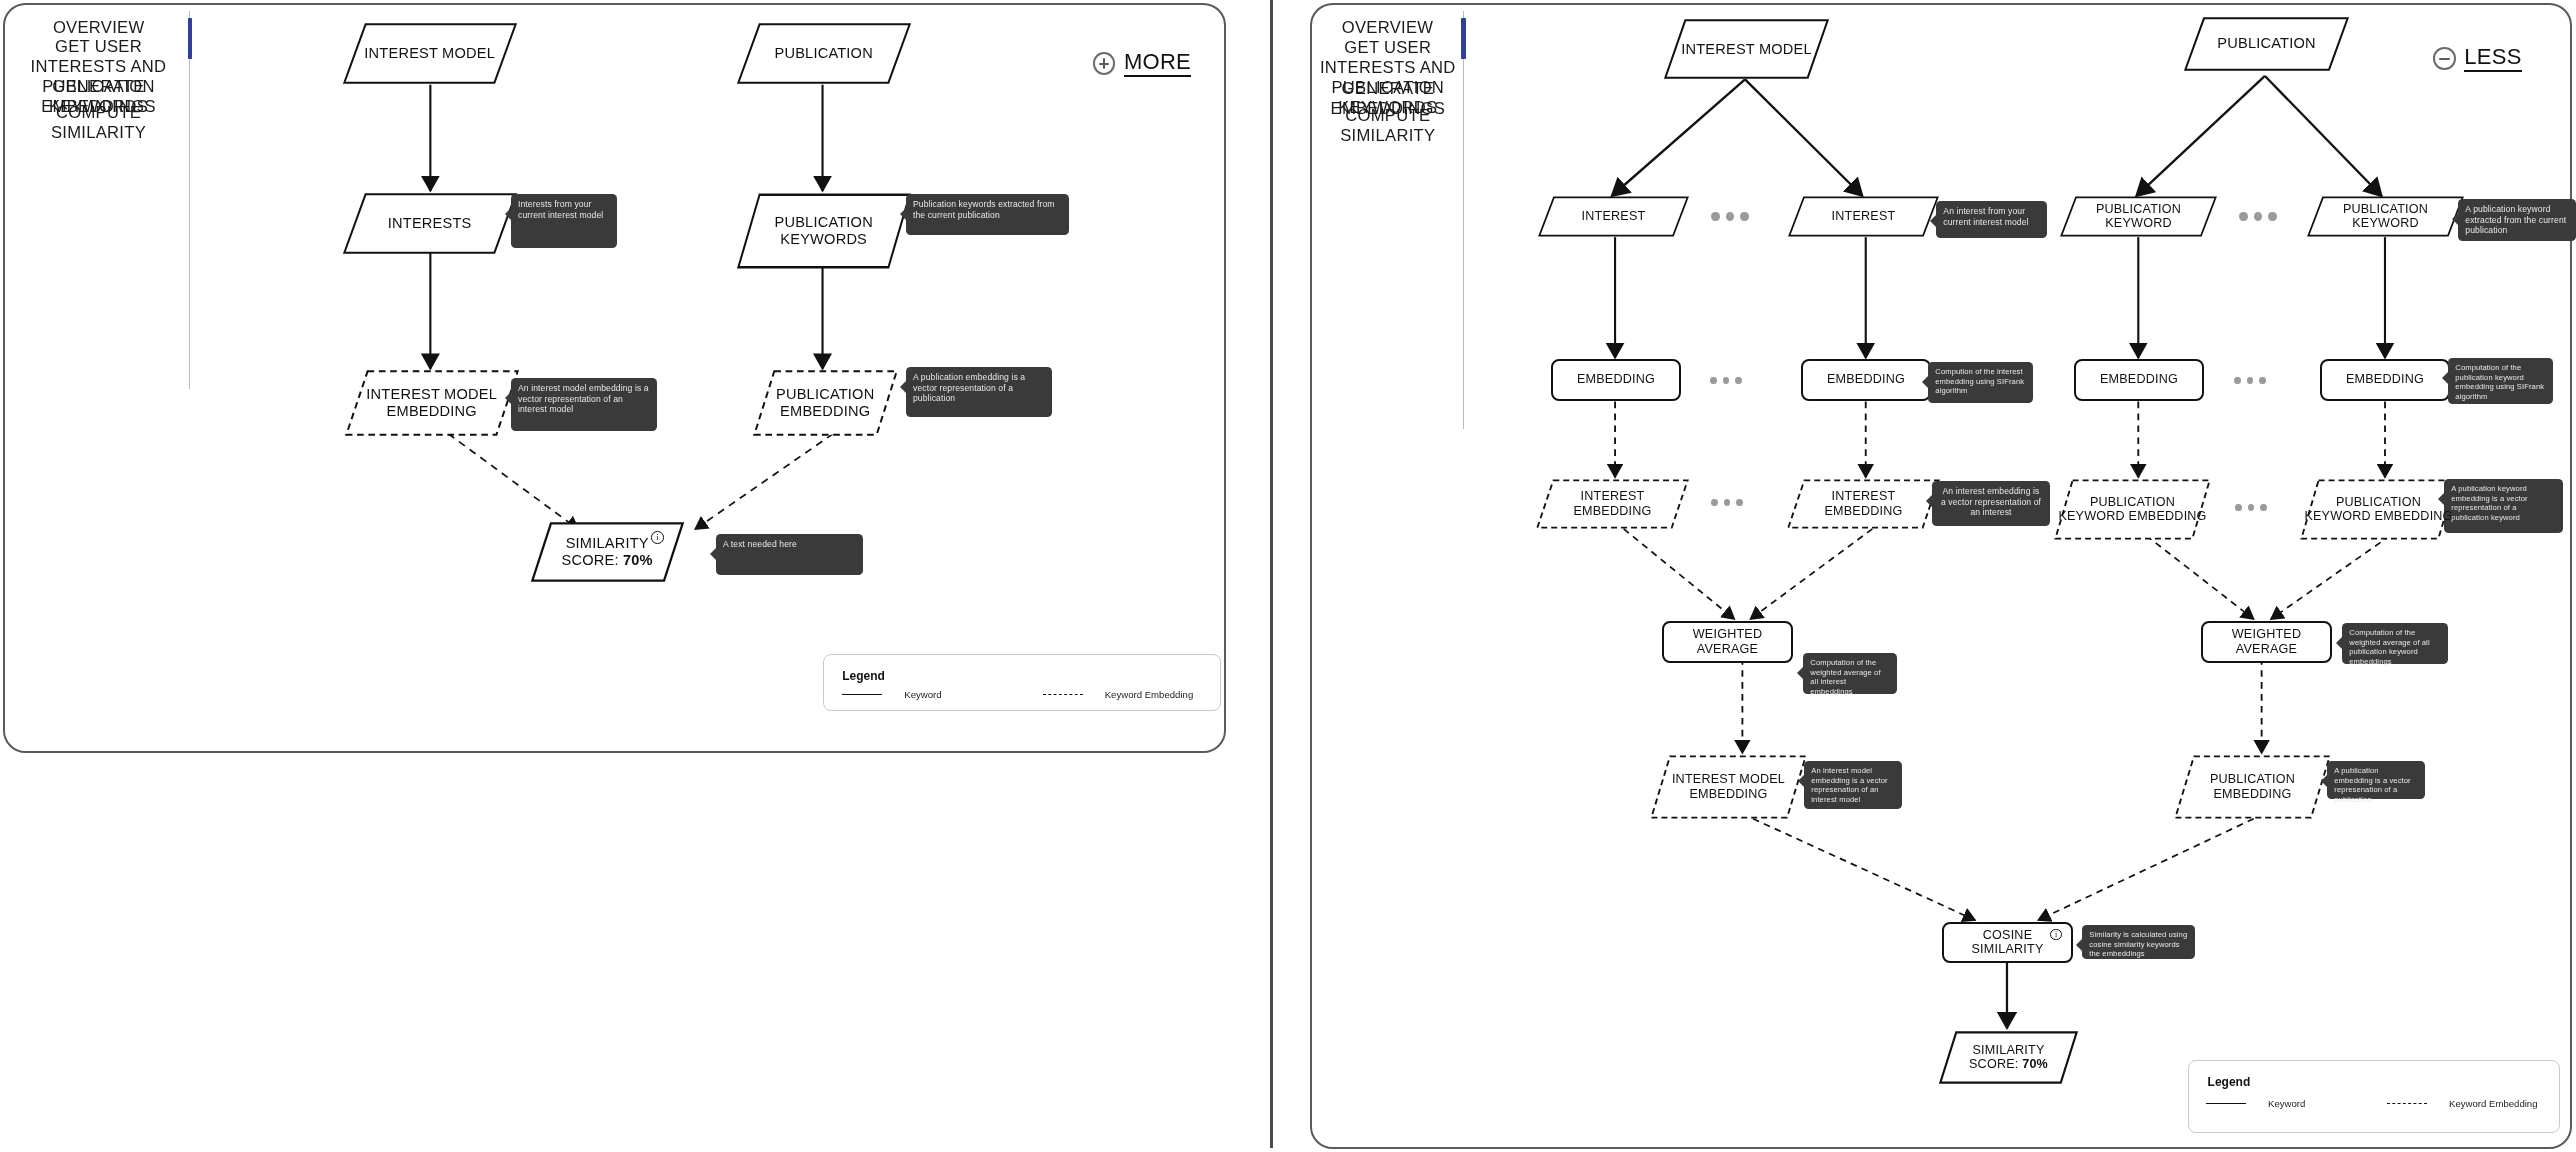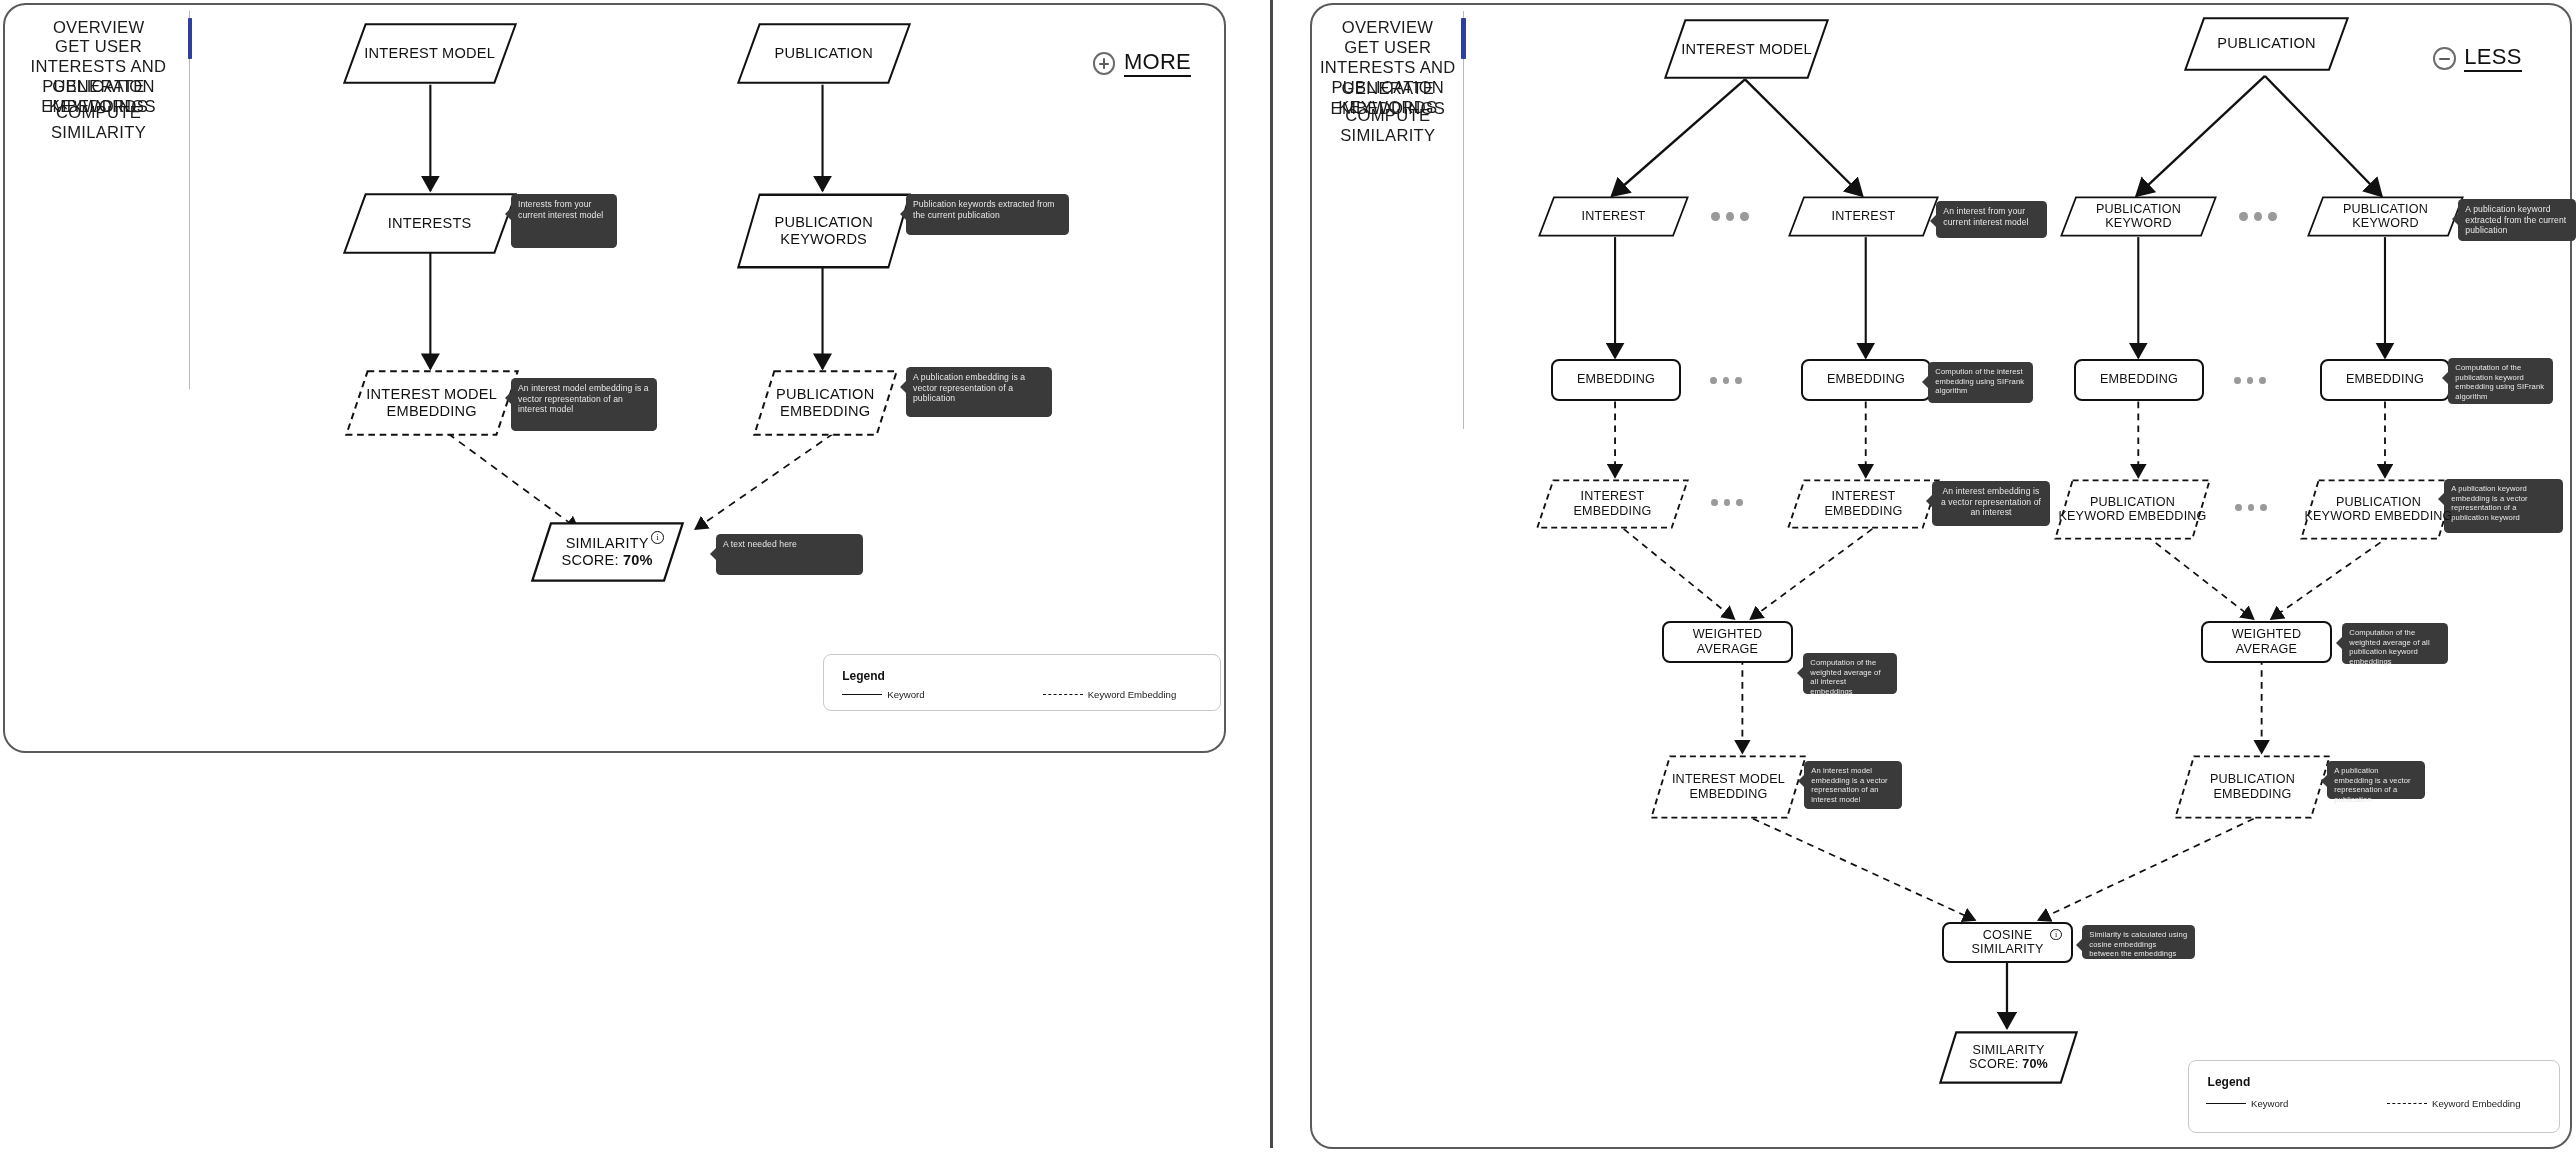--- a/index.html
+++ b/index.html
@@ -55,21 +55,21 @@
   .tip::before{content:"";position:absolute;left:-6px;top:14.6px;width:0;height:0;
     border-top:6px solid transparent;border-bottom:6px solid transparent;border-right:6.6px solid #3a3a3a;}
 
   
   .infoic{position:absolute;width:12.6px;height:12.6px;border:1.2px solid #111;border-radius:50%;
           box-sizing:border-box;font-size:8.6px;line-height:10.6px;text-align:center;font-family:"Liberation Serif",serif;color:#111;}
 
   
   .legend{position:absolute;border:1.1px solid #c9c9c9;border-radius:8px;background:#fff;box-sizing:border-box;}
   .legend .ltitle{position:absolute;left:18.6px;top:14.6px;font-size:12px;font-weight:bold;color:#111;}
-  .legend .lrow{position:absolute;display:flex;align-items:center;gap:5px;font-size:9.6px;color:#222;}
+  .legend .lrow{position:absolute;display:flex;align-items:center;gap:22px;font-size:9.6px;color:#222;}
   .lsolid{display:block;width:40px;height:1.3px;background:#111;}
   .ldash{display:block;width:40px;height:0;border-top:1.7px dashed #111;}
 </style>
 </head>
 <body>
 
 <div id="root">
 
   <div class="panel" id="panel-left">
 
@@ -431,21 +431,21 @@
     </div>
     <div class="tip t11" style="left:1015px;top:756px;width:98px;height:38px;">
       <span class="tiptext">A publication embedding is a vector represenation of a publication</span>
     </div>
 
     <div class="node proc small" style="left:630px;top:917px;width:131px;height:41px;">
       <span class="lbl">COSINE SIMILARITY</span>
       <span class="infoic" style="right:9.3px;top:5.3px;width:11.3px;height:11.3px;font-size:8px;line-height:9.3px;">i</span>
     </div>
     <div class="tip t11" style="left:770px;top:920px;width:113px;height:34px;">
-      <span class="tiptext">Similarity is calculated using cosine embeddings between the embeddings</span>
+      <span class="tiptext">Similarity is calculated using cosine similarity keywords the embeddings</span>
     </div>
 
     <div class="node para small" style="left:627px;top:1026px;width:139px;height:53px;">
       <svg viewBox="0 0 210 80" preserveAspectRatio="none">
           <polygon points="26,2 208,2 184,78 2,78" fill="#fff" stroke="#111" stroke-width="3.2"></polygon>
         </svg>
       <span class="lbl" style="position:relative;z-index:2;">
         <span>SIMILARITY</span><br>
         <span>SCORE:</span>
         <b>70%</b>

